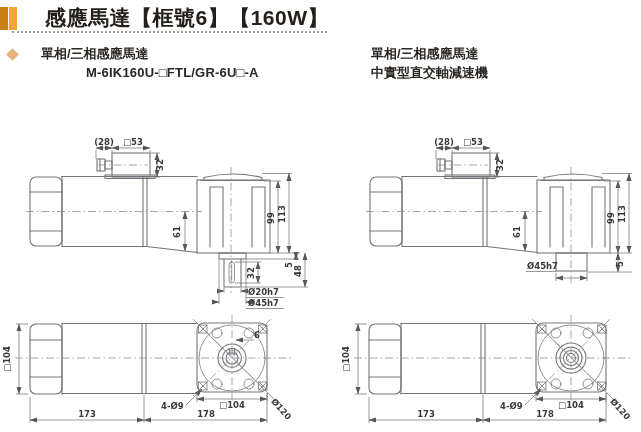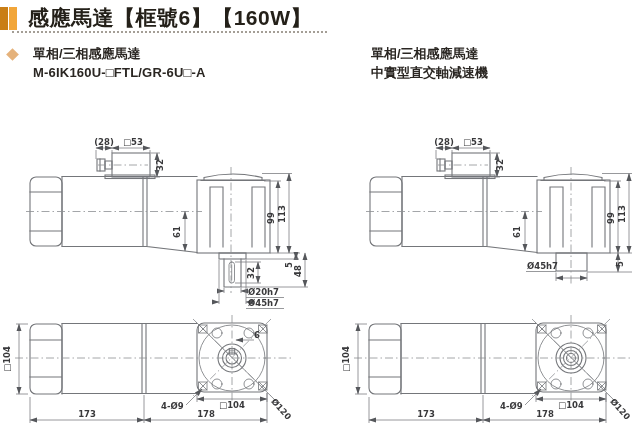--- a/index.html
+++ b/index.html
@@ -1,32 +1,32 @@
 <!DOCTYPE html>
 <html style="--accent_dark: #c97e16; --accent_light: #f2a63a; --diamond: #e5b27b; --ink: #242019;"><head>
 <meta charset="utf-8">
 <style>
   html,body{margin:0;padding:0;background:#e9e9e9;}
   .page{position:relative;width:641px;height:432px;background:#ffffff;overflow:hidden;
         font-family:"Liberation Sans",sans-serif;}
   
-  .hdr{position:absolute;left:0;top:4px;display:flex;align-items:center;gap:11px;justify-content:center;}
+  .hdr{position:absolute;left:0;top:4px;display:flex;align-items:center;gap:28px;justify-content:center;}
   .bullet{display:flex;gap:1px;}
   .bullet i{display:block;width:8px;height:23px;}
   .bullet .b1{background:var(--accent_dark,#c97e16);}
   .bullet .b2{background:var(--accent_light,#f2a63a);}
   h1{margin:0;font-size:21px;font-weight:800;letter-spacing:.5px;color:var(--ink,#242019);}
   .dotted{position:absolute;left:12px;top:31px;width:315px;height:0;
           border-bottom:2px dotted #a49e96;}
   
-  .col-head{position:absolute;top:46px;display:flex;gap:16px;}
+  .col-head{position:absolute;top:46px;display:flex;gap:24px;}
   .diamond{width:9px;height:9px;margin-top:4px;transform:rotate(45deg);
            background:var(--diamond,#e5b27b);flex:0 0 auto;}
   .col-head p{margin:0 0 3px 0;font-size:13px;line-height:1.22;font-weight:700;color:#2a2622;}
-  .col-head p.model{letter-spacing:.2px;}
+  .col-head p.model{letter-spacing:.2px;margin-left:45px;}
   
   svg.draw{position:absolute;overflow:visible;}
   .geo{stroke:#74767a;stroke-width:1.1;fill:none;stroke-linecap:square;}
   .geo .thin,.thin{stroke-width:.8;}
   .cl{stroke:#8d8f93;stroke-width:.8;fill:none;stroke-dasharray:8 3 1.5 3;}
   .dim path{stroke:#7d7f83;stroke-width:.8;fill:none;}
   .dt text{font:600 8.5px "DejaVu Sans",sans-serif;fill:#39393b;text-anchor:middle;}
   .dt text.ls{text-anchor:start;}
 </style>
 </head>

